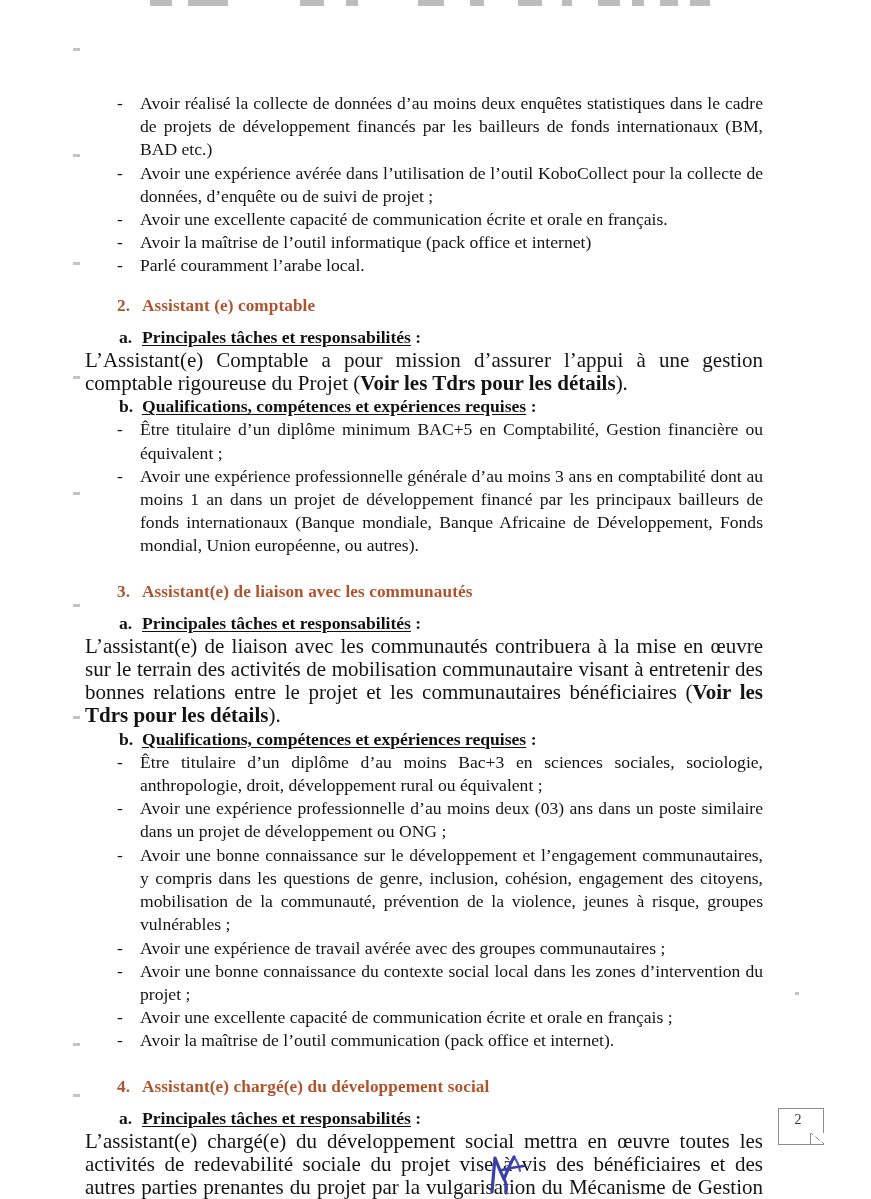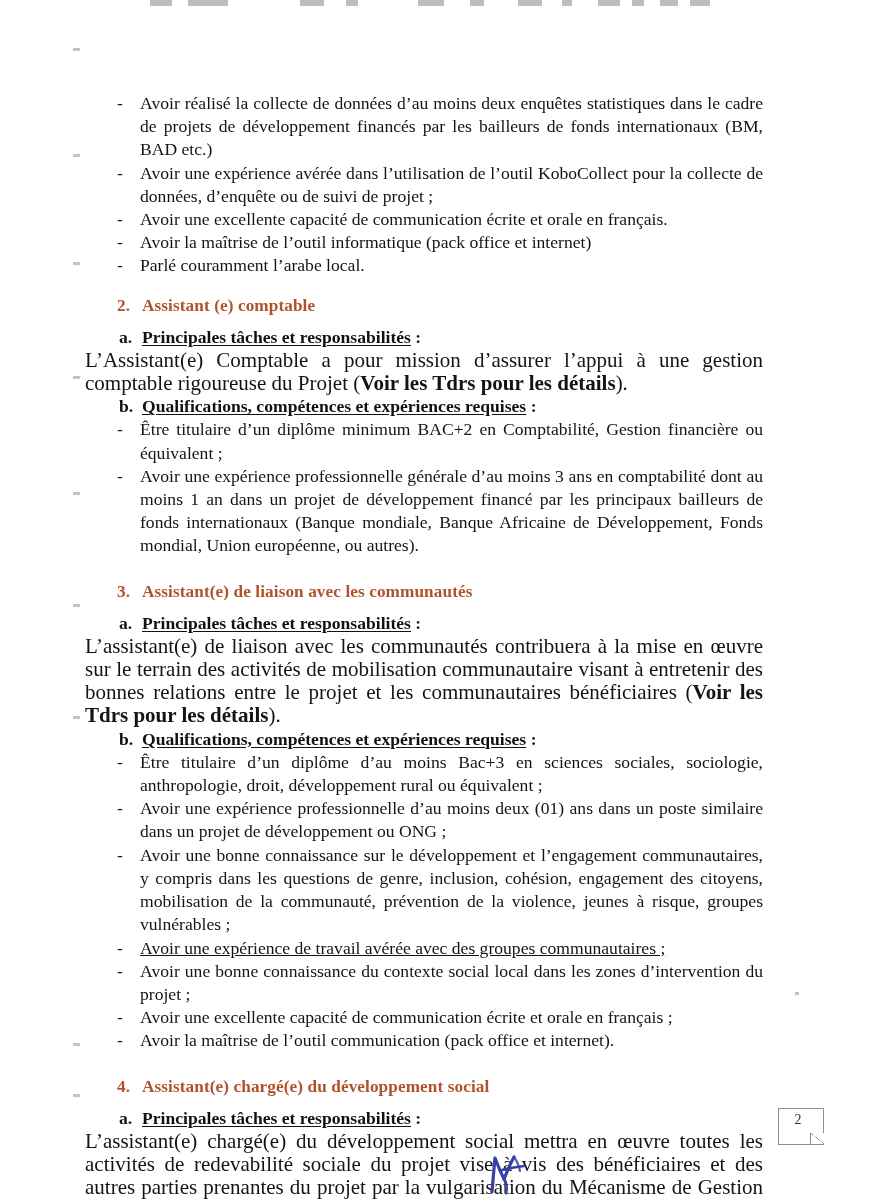--- a/index.html
+++ b/index.html
@@ -235,21 +235,21 @@
   </div>
 
   <p class="para"><span>L’Assistant(e) Comptable a pour mission d’assurer l’appui à une gestion comptable rigoureuse du Projet (</span><span class="b">Voir les Tdrs pour les détails</span><span>).</span></p>
 
   <div class="sub-head">
     <span class="sub-letter">b.</span>
     <span class="ul">Qualifications, compétences et expériences requises</span><span> :</span>
   </div>
 
   <ul class="bullets">
-    <li>Être titulaire d’un diplôme minimum BAC+2 en Comptabilité, Gestion financière ou équivalent ;</li>
+    <li>Être titulaire d’un diplôme minimum BAC+5 en Comptabilité, Gestion financière ou équivalent ;</li>
     <li style="text-align:justify;">Avoir une expérience professionnelle générale d’au moins 3 ans en comptabilité dont au moins 1 an dans un projet de développement financé par les principaux bailleurs de fonds internationaux (Banque mondiale, Banque Africaine de Développement, Fonds mondial, Union européenne, ou autres).</li>
   </ul>
 
   <div class="sp-lg"></div>
 
   <div class="section-head">
     <span class="sec-num">3.</span>
     <span>Assistant(e) de liaison avec les communautés</span>
   </div>
 
@@ -262,23 +262,23 @@
 
   <p class="para"><span>L’assistant(e) de liaison avec les communautés contribuera à la mise en œuvre sur le terrain des activités de mobilisation communautaire visant à entretenir des bonnes relations entre le projet et les communautaires bénéficiaires (</span><span class="b">Voir les Tdrs pour les détails</span><span>).</span></p>
 
   <div class="sub-head">
     <span class="sub-letter">b.</span>
     <span class="ul">Qualifications, compétences et expériences requises</span><span> :</span>
   </div>
 
   <ul class="bullets">
     <li>Être titulaire d’un diplôme d’au moins Bac+3 en sciences sociales, sociologie, anthropologie, droit, développement rural ou équivalent ;</li>
-    <li>Avoir une expérience professionnelle d’au moins deux (01) ans dans un poste similaire dans un projet de développement ou ONG ;</li>
+    <li>Avoir une expérience professionnelle d’au moins deux (03) ans dans un poste similaire dans un projet de développement ou ONG ;</li>
     <li>Avoir une bonne connaissance sur le développement et l’engagement communautaires, y compris dans les questions de genre, inclusion, cohésion, engagement des citoyens, mobilisation de la communauté, prévention de la violence, jeunes à risque, groupes vulnérables ;</li>
-    <li style="text-align:left;text-decoration:underline;">Avoir une expérience de travail avérée avec des groupes communautaires ;</li>
+    <li style="text-align:left;">Avoir une expérience de travail avérée avec des groupes communautaires ;</li>
     <li>Avoir une bonne connaissance du contexte social local dans les zones d’intervention du projet ;</li>
     <li style="text-align:left;">Avoir une excellente capacité de communication écrite et orale en français ;</li>
     <li style="text-align:left;">Avoir la maîtrise de l’outil communication (pack office et internet).</li>
   </ul>
 
   <div class="sp-lg"></div>
 
   <div class="section-head">
     <span class="sec-num">4.</span>
     <span>Assistant(e) chargé(e) du développement social</span>

